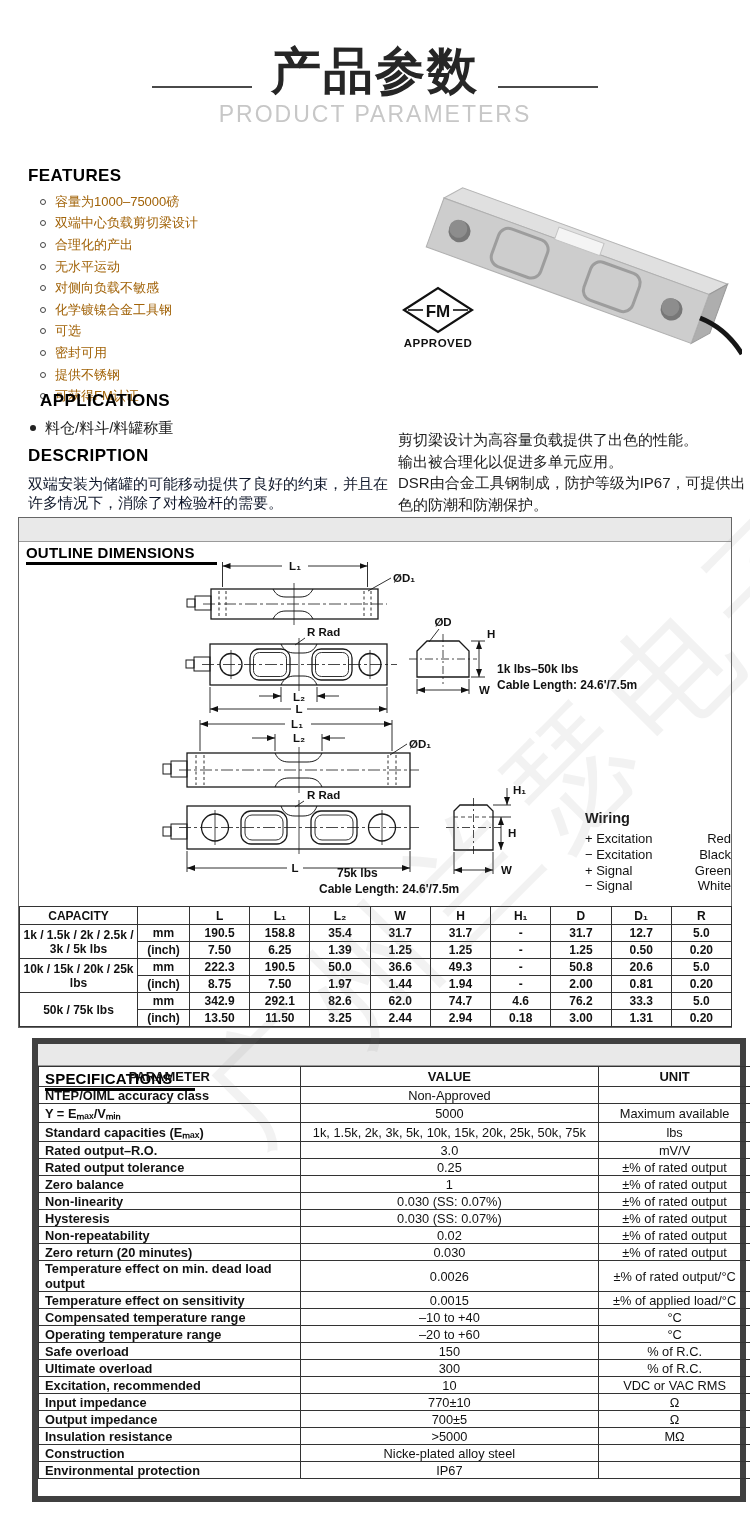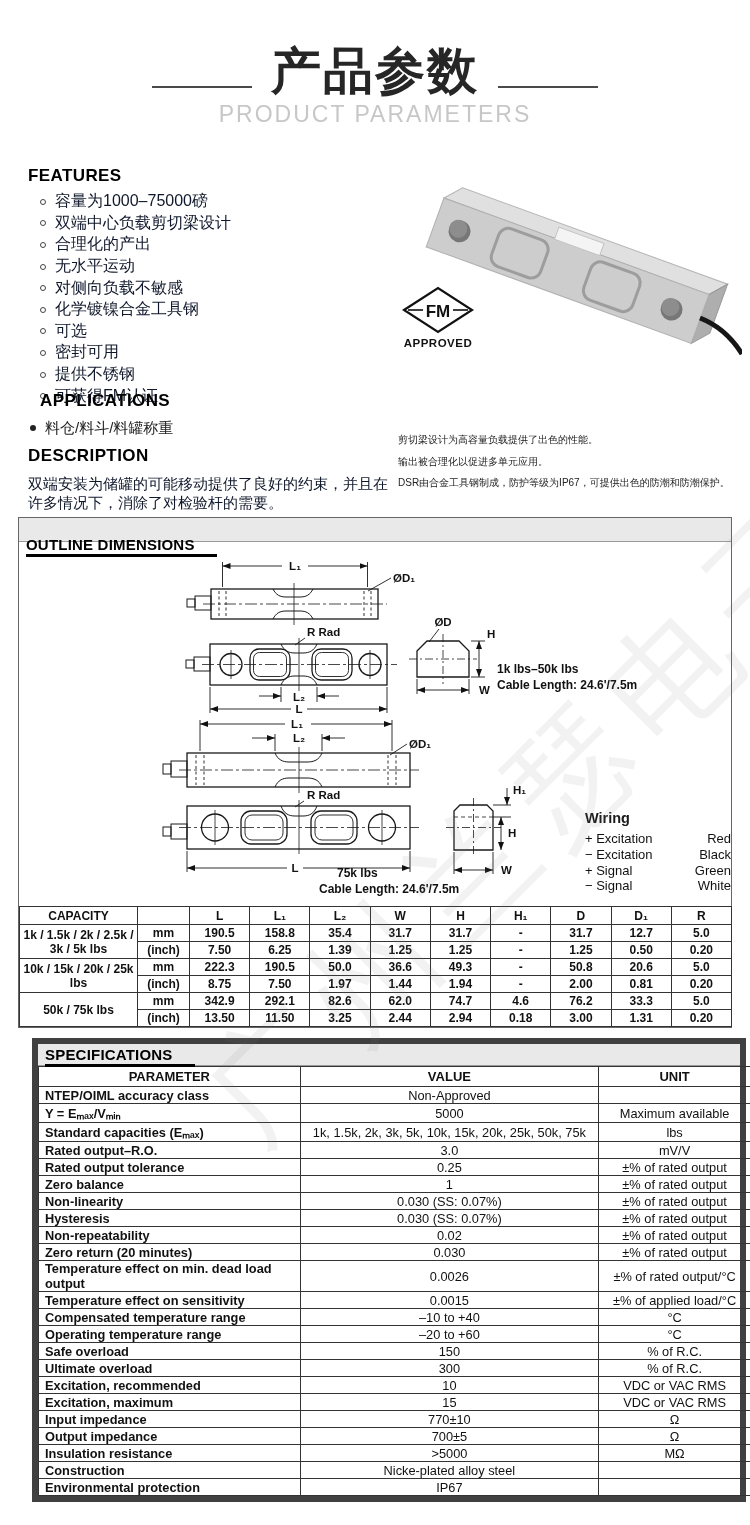--- a/index.html
+++ b/index.html
@@ -11,35 +11,35 @@
   .title-block { position:absolute; left:0; top:44px; width:750px; text-align:center; }
   .title-cn { font-size:50px; font-weight:900; color:#262626; letter-spacing:2px; line-height:1.1; }
   .title-en { margin-top:2px; font-size:23px; font-weight:500; color:#c7c7c7; letter-spacing:2px; }
   .title-line { position:absolute; top:42px; width:100px; height:2px; background:#4a4a4a; }
   .title-line.left  { left:152px; }
   .title-line.right { right:152px; }
 
   
   .sec-head { position:absolute; font-size:17px; font-weight:900; letter-spacing:0.4px; color:#000; }
   .feat-list { position:absolute; left:40px; top:191px; list-style:none; }
-  .feat-list li { display:flex; align-items:center; height:21.6px; font-size:16px; color:#0f172a; }
+  .feat-list li { display:flex; align-items:center; height:21.6px; font-size:13px; color:#a16207; }
   .b-circle { width:6px; height:6px; border:1.5px solid #444; border-radius:50%; margin-right:9px; flex:0 0 auto; }
   .b-dot { width:6px; height:6px; background:#222; border-radius:50%; margin-right:9px; flex:0 0 auto; }
   .app-list { position:absolute; left:30px; top:417px; list-style:none; }
   .app-list li { display:flex; align-items:center; height:22px; font-size:15px; color:#222;text-align:center; }
   .desc-left  { position:absolute; left:28px; top:474px; width:362px; font-size:15px; line-height:19px; color:#0f172a; }
-  .desc-right { position:absolute; left:398px; top:429px; width:350px; font-size:10px; line-height:21.5px; color:#222; }
+  .desc-right { position:absolute; left:398px; top:429px; width:350px; font-size:15px; line-height:21.5px; color:#222; }
   .desc-right p { margin:0; }
 
   
   .outline-box { position:absolute; left:18px; top:517px; width:714px; height:511px; border:1px solid #666; background:#fff; }
   .spec-box    { position:absolute; left:32px; top:1038px; width:714px; height:464px; border:6px solid #404040; background:#fff; }
   .section-bar { height:24px; background:#e9e9e9; border-bottom:1px solid #9a9a9a; padding-left:7px; }
   .section-bar .bar-title { display:inline-block; font-size:15px; font-weight:900; letter-spacing:0.2px; color:#000;
-                            border-bottom:3px solid #000; padding:18px 22px 1px 0; }
+                            border-bottom:3px solid #000; padding:2px 22px 1px 0;margin-top:24px; }
 
   
   .drawings { position:absolute; left:0; top:24px; }
   svg text { font-family:"Liberation Sans", sans-serif; fill:#111; }
   .dimtxt { font-size:11.5px; font-weight:bold; }
   .notetxt { font-size:12px; font-weight:bold; }
   .wiring { position:absolute; left:566px; top:292px; width:146px; }
   .wiring-head { font-size:14.5px; font-weight:bold; margin-bottom:5px; }
   .wiring-row { display:flex; justify-content:space-between; font-size:13px; line-height:15.8px; color:#111;gap:32px; }
 
@@ -550,25 +550,20 @@
             <td class="p-col">Ultimate overload</td>
             <td>300</td>
             <td>% of R.C.</td>
           </tr>
           <tr>
             <td class="p-col">Excitation, recommended</td>
             <td>10</td>
             <td>VDC or VAC RMS</td>
           </tr>
           <tr>
-            <td class="p-col">Excitation, maximum</td>
-            <td>15</td>
-            <td>VDC or VAC RMS</td>
-          </tr>
-          <tr>
             <td class="p-col">Input impedance</td>
             <td>770±10</td>
             <td>Ω</td>
           </tr>
           <tr>
             <td class="p-col">Output impedance</td>
             <td>700±5</td>
             <td>Ω</td>
           </tr>
           <tr>

